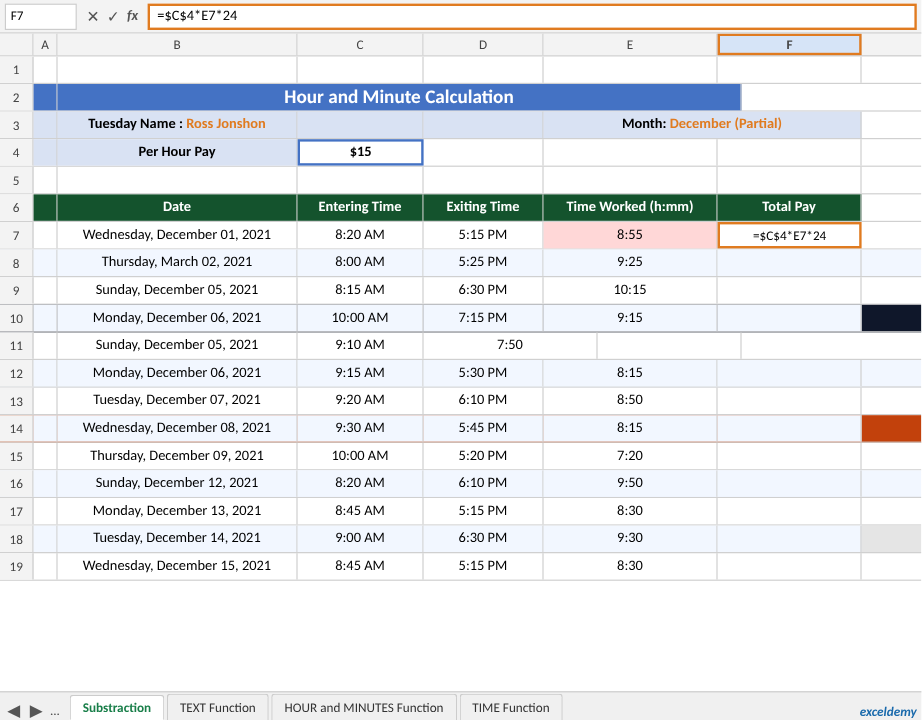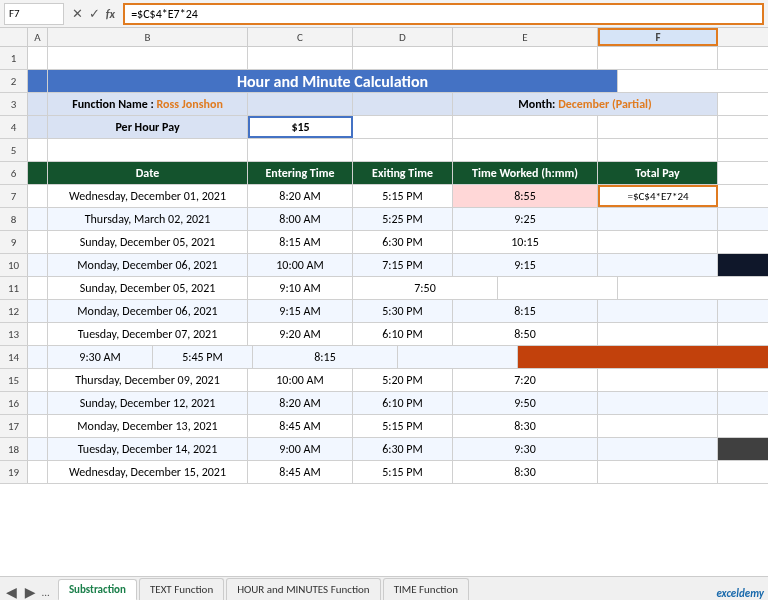--- a/index.html
+++ b/index.html
@@ -257,21 +257,21 @@
       <div class="cell col-a" style="background:#4472c4;"></div>
       <div class="cell merged-bcdef title-cell">
         <span>Hour and Minute Calculation</span>
       </div>
     </div>
 
     <div class="row">
       <div class="row-num">3</div>
       <div class="cell col-a" style="background:#d9e2f3;"></div>
       <div class="cell col-b header-blue" style="justify-content:center;">
-        <span>Function Name :</span>&nbsp;<span class="cell-orange">Ross Jonshon</span>
+        <span>Tuesday Name :</span>&nbsp;<span class="cell-orange">Ross Jonshon</span>
       </div>
       <div class="cell col-c header-blue"></div>
       <div class="cell col-d header-blue"></div>
       <div class="cell merged-ef header-blue center">
         <span>Month:</span>&nbsp;<span class="cell-orange">December (Partial)</span>
       </div>
     </div>
 
     <div class="row">
       <div class="row-num">4</div>
@@ -382,20 +382,21 @@
       <div class="cell col-b center">Tuesday, December 07, 2021</div>
       <div class="cell col-c center">9:20 AM</div>
       <div class="cell col-d center">6:10 PM</div>
       <div class="cell col-e center">8:50</div>
       <div class="cell col-f center"></div>
     </div>
 
     <div class="row" style="background:#c2410c;">
       <div class="row-num">14</div>
       <div class="cell col-a" style="background:#f2f7ff;"></div>
+      <div class="cell col-b center" style="background:#f2f7ff;">Wednesday, December 08, 2021</div>
       <div class="cell col-c center" style="background:#f2f7ff;">9:30 AM</div>
       <div class="cell col-d center" style="background:#f2f7ff;">5:45 PM</div>
       <div class="cell col-e center" style="background:#f2f7ff;">8:15</div>
       <div class="cell col-f center" style="background:#f2f7ff;"></div>
     </div>
 
     <div class="row">
       <div class="row-num">15</div>
       <div class="cell col-a"></div>
       <div class="cell col-b center">Thursday, December 09, 2021</div>
@@ -418,21 +419,21 @@
     <div class="row">
       <div class="row-num">17</div>
       <div class="cell col-a"></div>
       <div class="cell col-b center">Monday, December 13, 2021</div>
       <div class="cell col-c center">8:45 AM</div>
       <div class="cell col-d center">5:15 PM</div>
       <div class="cell col-e center">8:30</div>
       <div class="cell col-f center"></div>
     </div>
 
-    <div class="row" style="background:#404040;">
+    <div class="row" style="background:#e5e5e5;">
       <div class="row-num">18</div>
       <div class="cell col-a" style="background:#f2f7ff;"></div>
       <div class="cell col-b center" style="background:#f2f7ff;">Tuesday, December 14, 2021</div>
       <div class="cell col-c center" style="background:#f2f7ff;">9:00 AM</div>
       <div class="cell col-d center" style="background:#f2f7ff;">6:30 PM</div>
       <div class="cell col-e center" style="background:#f2f7ff;">9:30</div>
       <div class="cell col-f center" style="background:#f2f7ff;"></div>
     </div>
 
     <div class="row">

